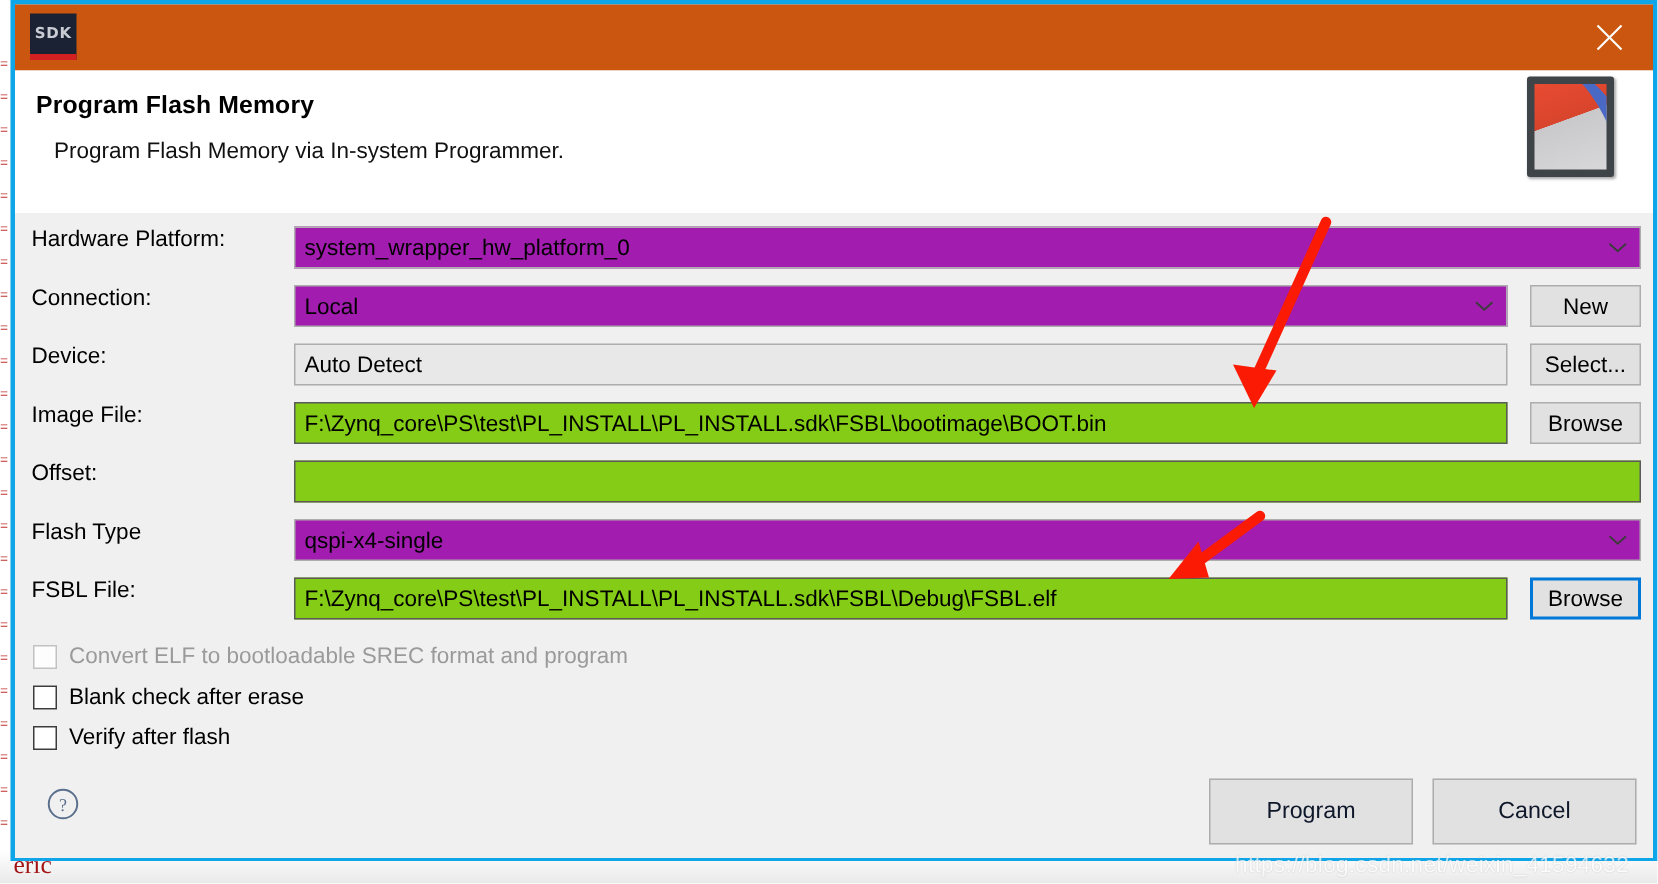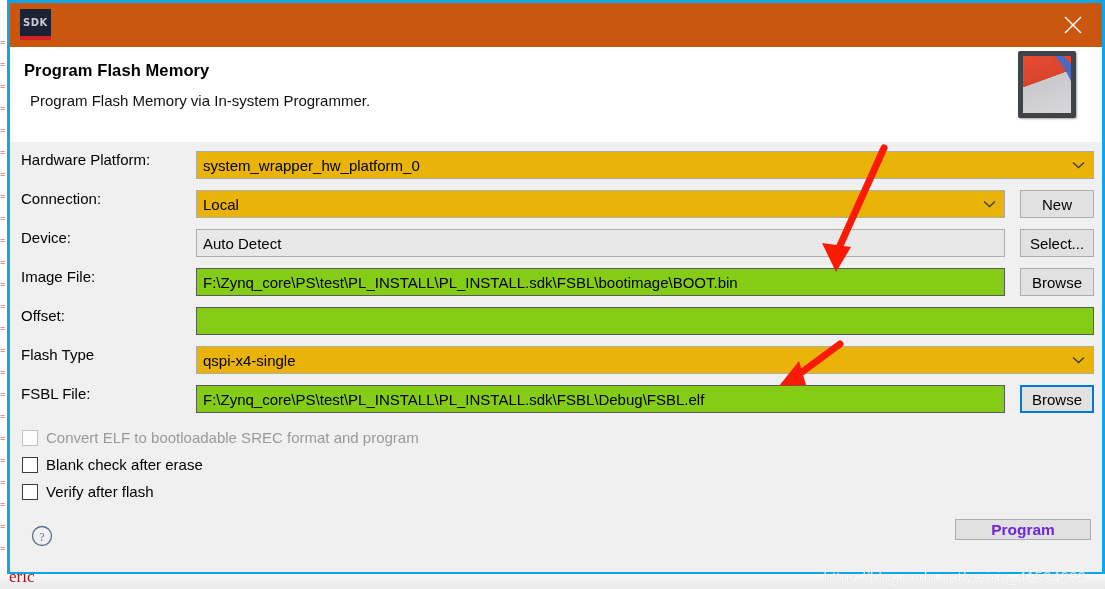--- a/index.html
+++ b/index.html
@@ -120,21 +120,21 @@
   #header-title {
     font-size: 16.5px;
     font-weight: bold;
     color: #000000;
     margin: 0 0 12px 0;
     letter-spacing: .1px;
   }
   #header-sub {
     font-size: 15px;
     color: #111111;
-    margin-left: 6px;
+    margin-left: 12px;
   }
   #xilinx-logo {
     position: absolute;
     right: 26px;
     top: 4px;
     width: 58px;
     height: 67px;
     background: #3f4449;
     border-radius: 2px;
     padding: 5px;
@@ -188,21 +188,21 @@
     font-size: 15px;
     color: #000000;
     display: flex;
     align-items: center;
     padding: 0 4px 0 6px;
     white-space: nowrap;
     overflow: hidden;
     min-width: 0;
   }
   .field.combo {
-    background: #eab308;
+    background: #a21caf;
     border: 1px solid #adadad;
     justify-content: space-between;
   }
   .field.text {
     background: #84cc16;
     border: 1px solid #5a5a5a;
   }
   .field.readonly {
     background: #e8e8e8;
     border: 1px solid #adadad;
@@ -280,31 +280,30 @@
   }
   #footer-buttons {
     position: absolute;
     right: 11px;
     top: 13px;
     display: flex;
     gap: 13px;
   }
   .footer-btn {
     width: 136px;
-    height: 21px;
+    height: 44px;
     background: #e1e1e1;
     border: 1px solid #adadad;
     font-size: 15.5px;
-    color: #6d28d9;
+    color: #0f172a;
     display: flex;
     align-items: center;
     justify-content: center;
     cursor: pointer;
     box-sizing: border-box;
-    font-weight: bold;
   }
   #watermark {
     position: absolute;
     right: 16px;
     bottom: -13px;
     font-size: 15px;
     color: #ffffff;
     opacity: .72;
     white-space: nowrap;
     text-shadow: 0 0 1px rgba(150,150,150,.8);
@@ -463,20 +462,21 @@
 
   <div id="footer">
     <div id="help-icon">
       <svg width="24" height="24" viewBox="0 0 24 24">
         <circle cx="12" cy="12" r="9.5" fill="none" stroke="#5a6f8c" stroke-width="1.3"></circle>
         <text x="12" y="16.5" text-anchor="middle" font-size="12" font-family="Liberation Serif, serif" fill="#5a6f8c">?</text>
       </svg>
     </div>
     <div id="footer-buttons">
       <div class="footer-btn">Program</div>
+      <div class="footer-btn">Cancel</div>
     </div>
     <div id="watermark">https://blog.csdn.net/weixin_41594632</div>
   </div>
 </div>
 
 <svg id="annotations" width="1105" height="589">
   <g>
     <path d="M 884,148 L 838,250" stroke="#fb1b04" stroke-width="7" stroke-linecap="round"></path>
     <polygon points="836,272 822,243 851,247" fill="#fb1b04"></polygon>
   </g>

